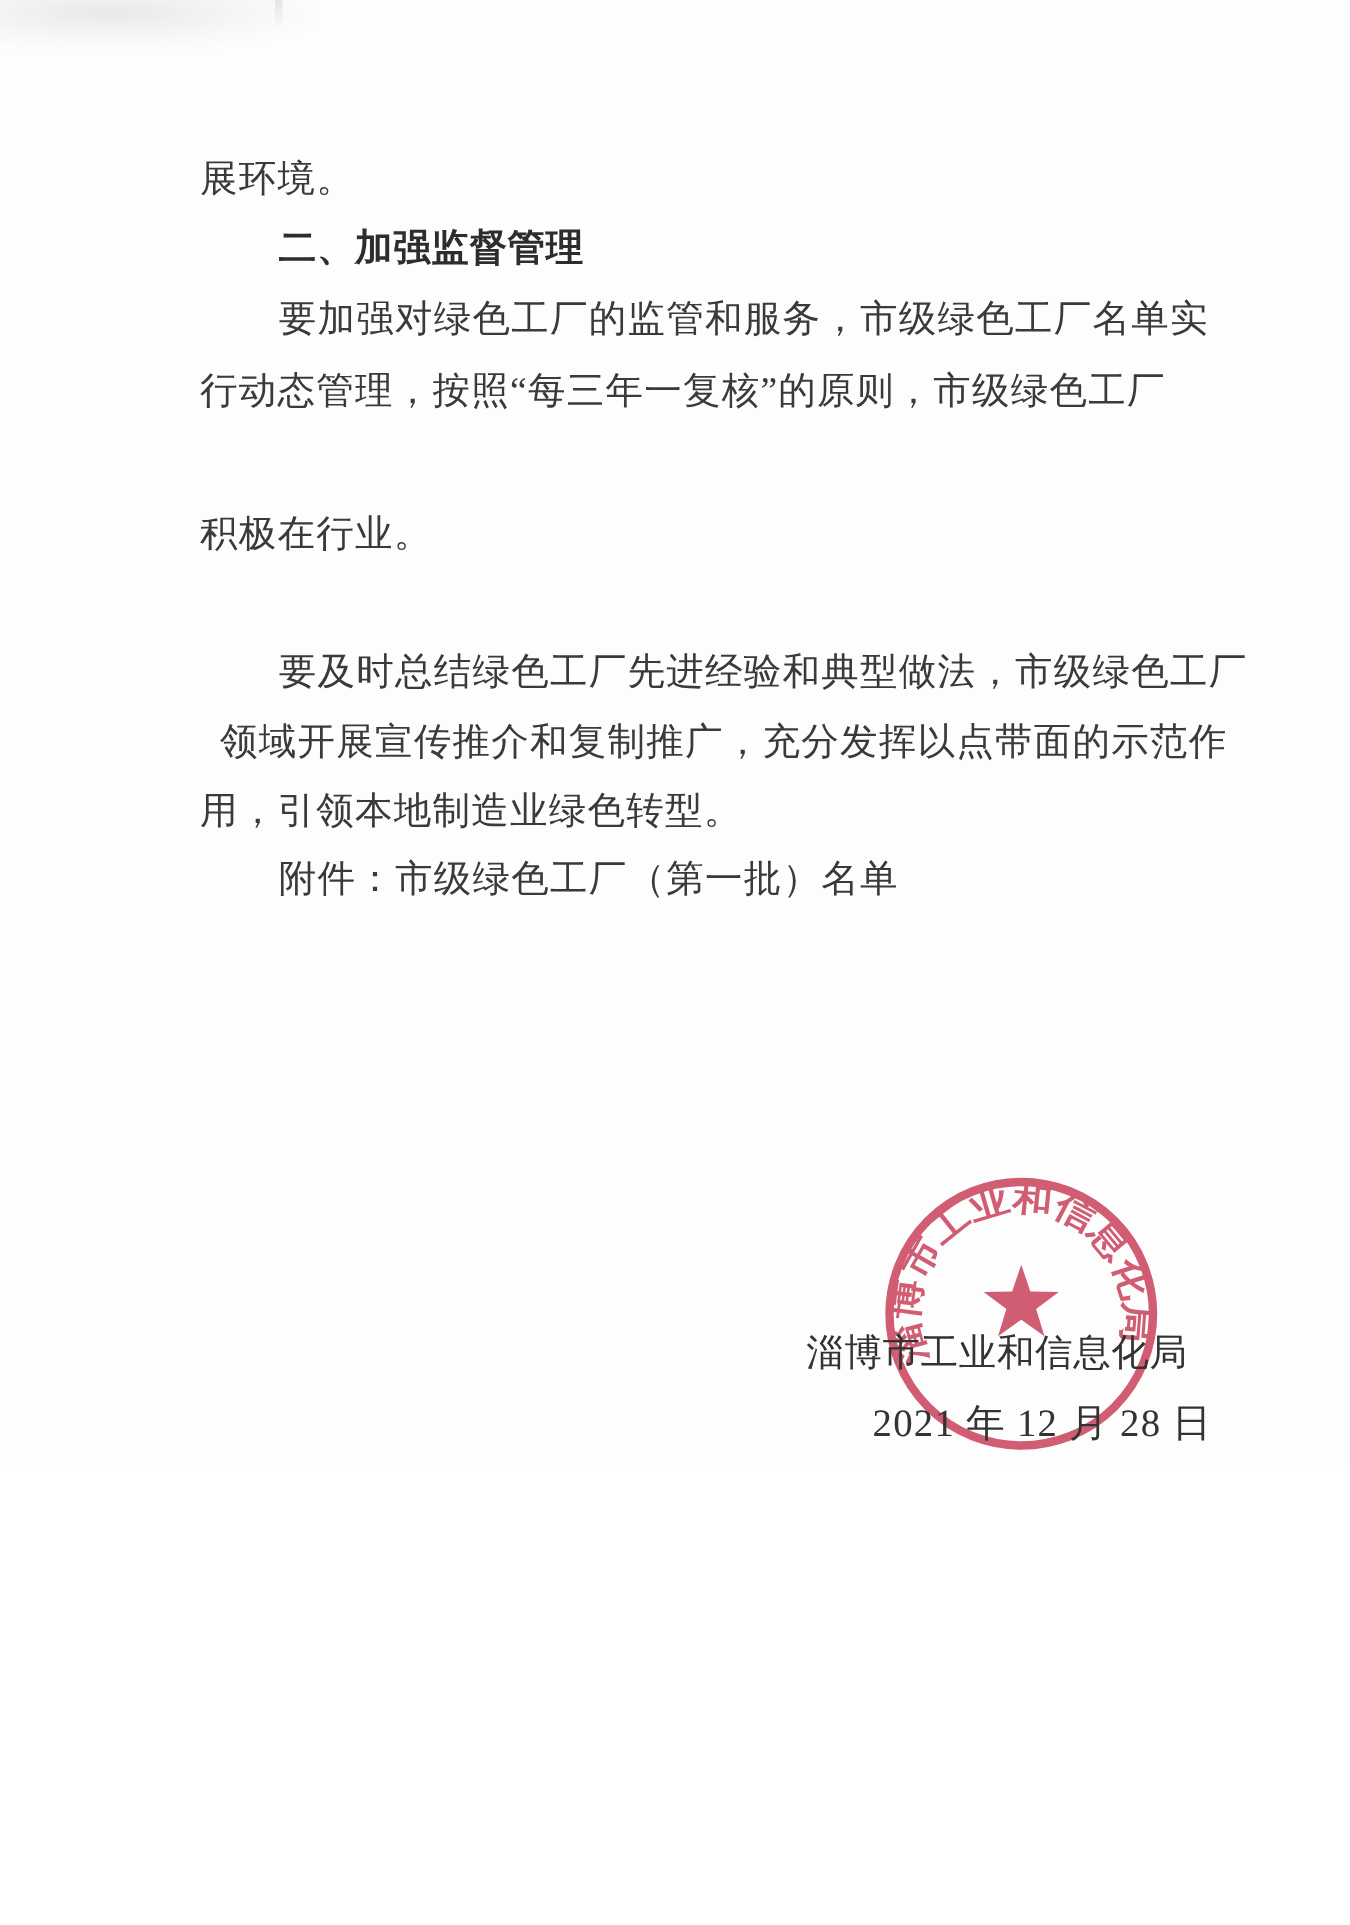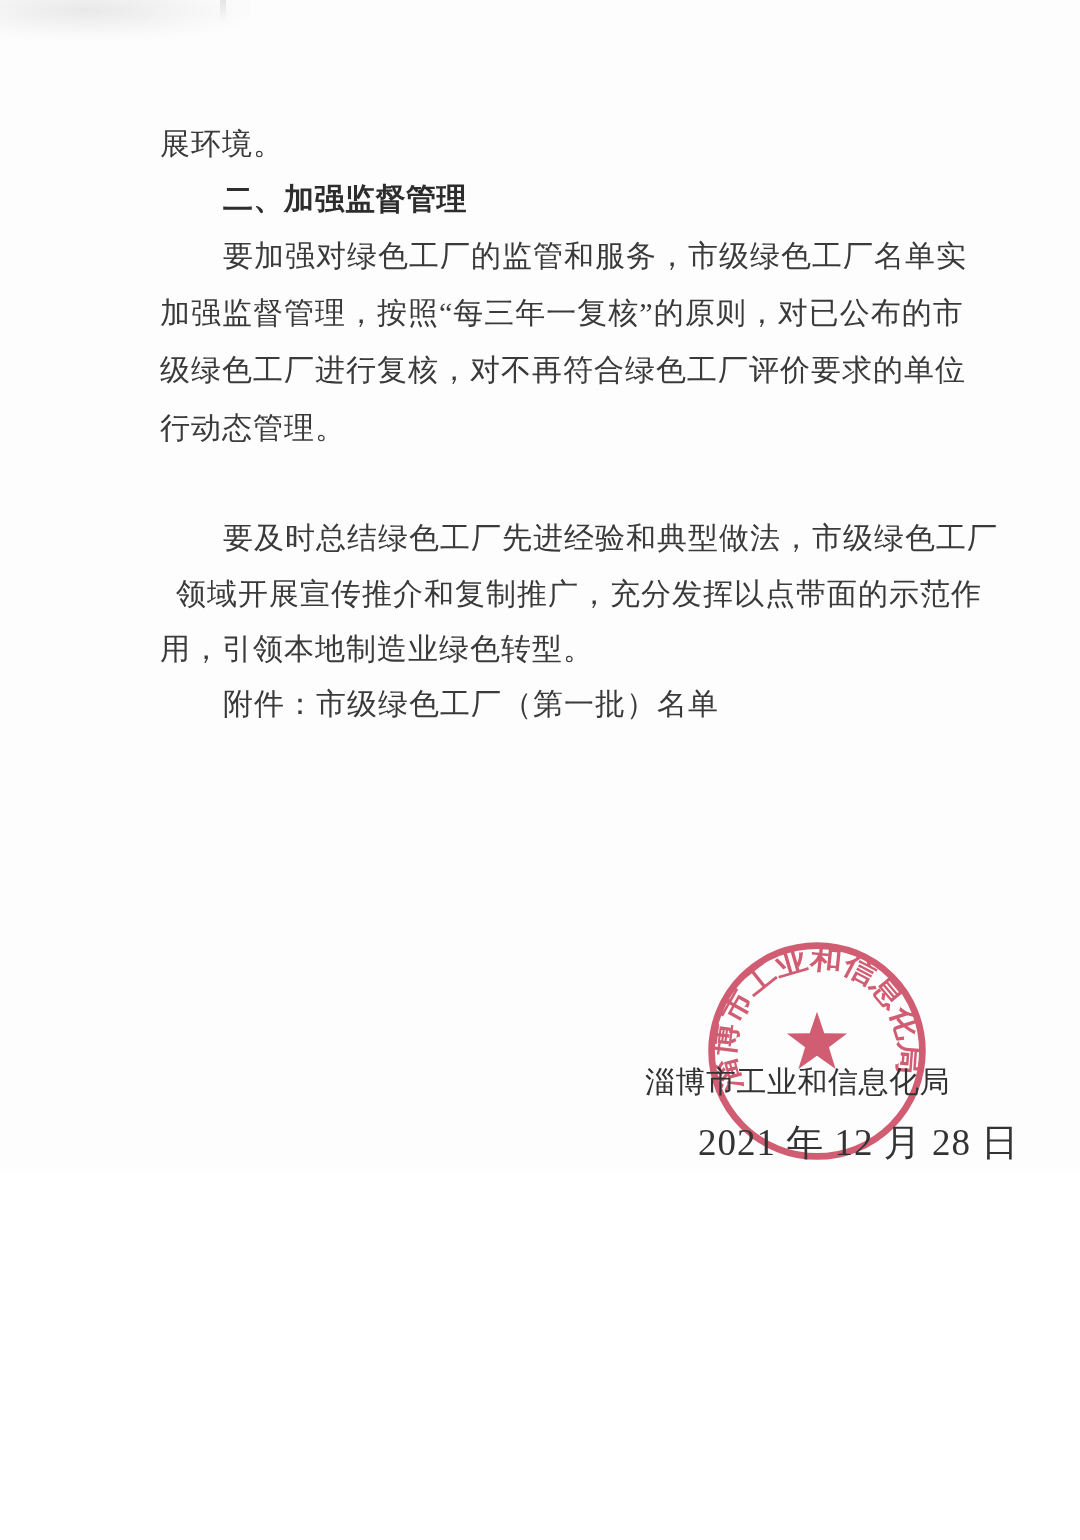--- a/index.html
+++ b/index.html
@@ -37,21 +37,21 @@
     letter-spacing:0.5px;
   }
   
   .issuer{
     position:absolute;left:645px;top:1062px;
     font-size:30px;color:#333;letter-spacing:0.5px;white-space:nowrap;
     z-index:3;
   }
   .issue-date{
     position:absolute;left:698px;top:1118px;
-    font-size:37px;color:#333;letter-spacing:1px;white-space:nowrap;
+    font-size:31px;color:#333;letter-spacing:1px;white-space:nowrap;
     z-index:3;
     text-align:right;
   }
   
   .seal{
     position:absolute;left:702px;top:936px;width:230px;height:230px;
     opacity:0.88;
     filter:blur(0.4px);
     z-index:2;
   }
@@ -83,23 +83,22 @@
 
 <div class="page">
 
   <div class="smudge-top-left"></div>
   <div class="smudge-top-edge"></div>
 
   <div class="line" style="left:160px;top:126px;">展环境。</div>
 
   <div class="line heading" style="left:223px;top:181px;">二、加强监督管理</div>
   <div class="line" style="left:223px;top:238px;">要加强对绿色工厂的监管和服务，市级绿色工厂名单实</div>
-  <div class="line" style="left:160px;top:295px;">加强监督管理，按照“每三年一复核”的原则，对已公布的市</div>
-  <div class="line" style="left:160px;top:352px;">级绿色工厂进行复核，对不再符合绿色工厂评价要求的单位</div>
-  <div class="line" style="left:160px;top:410px;">行动态管理。</div>
+  <div class="line" style="left:160px;top:295px;">行动态管理，按照“每三年一复核”的原则，市级绿色工厂</div>
+  <div class="line" style="left:160px;top:410px;">积极在行业。</div>
 
   <div class="line" style="left:223px;top:520px;">要及时总结绿色工厂先进经验和典型做法，市级绿色工厂</div>
   <div class="line" style="left:176px;top:576px;">领域开展宣传推介和复制推广，充分发挥以点带面的示范作</div>
   <div class="line" style="left:160px;top:631px;text-align:right;">用，引领本地制造业绿色转型。</div>
 
   <div class="line" style="left:223px;top:686px;">附件：市级绿色工厂（第一批）名单</div>
 
   <div class="seal">
     <svg viewBox="0 0 240 240" width="230" height="230">
       <circle cx="120" cy="120" r="110" fill="none" stroke="#cb4760" stroke-width="7"></circle>

